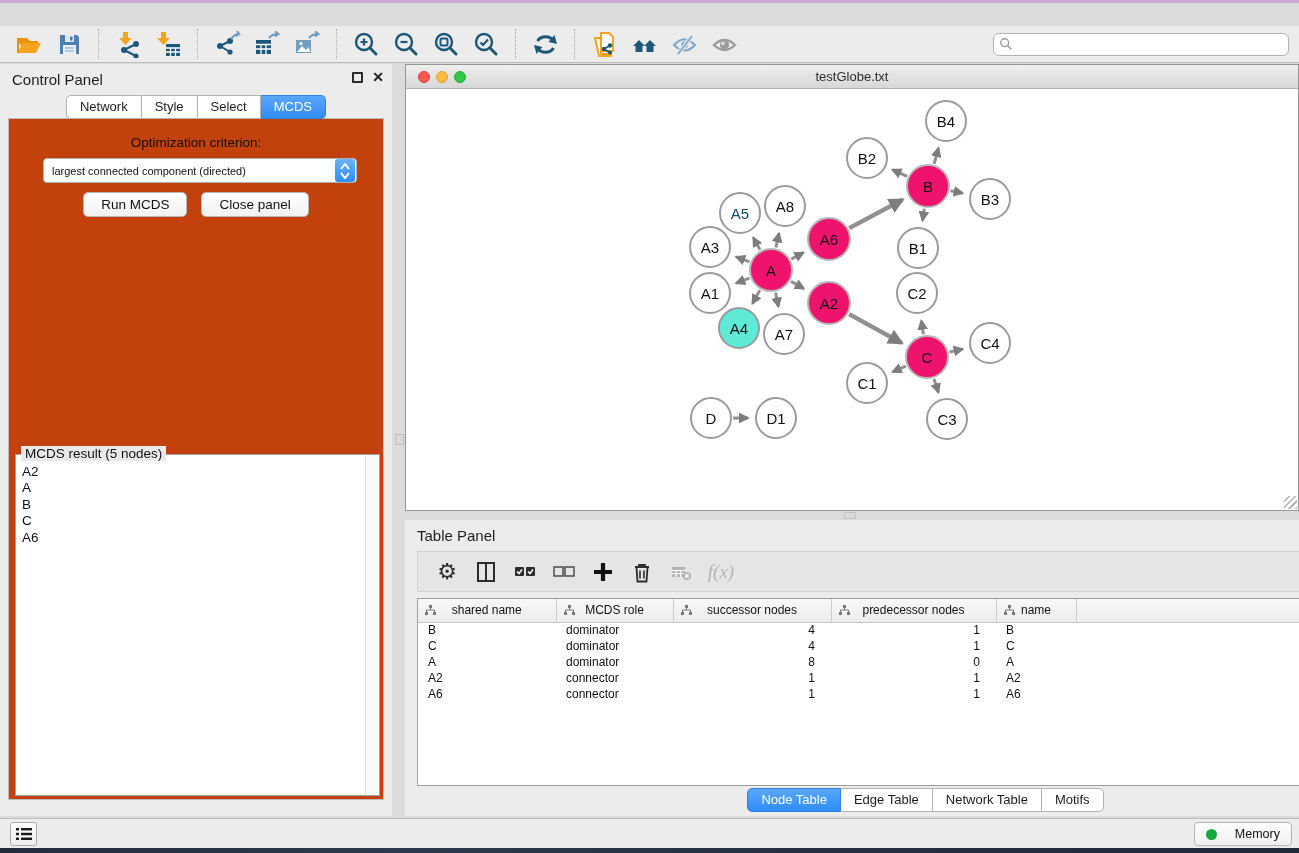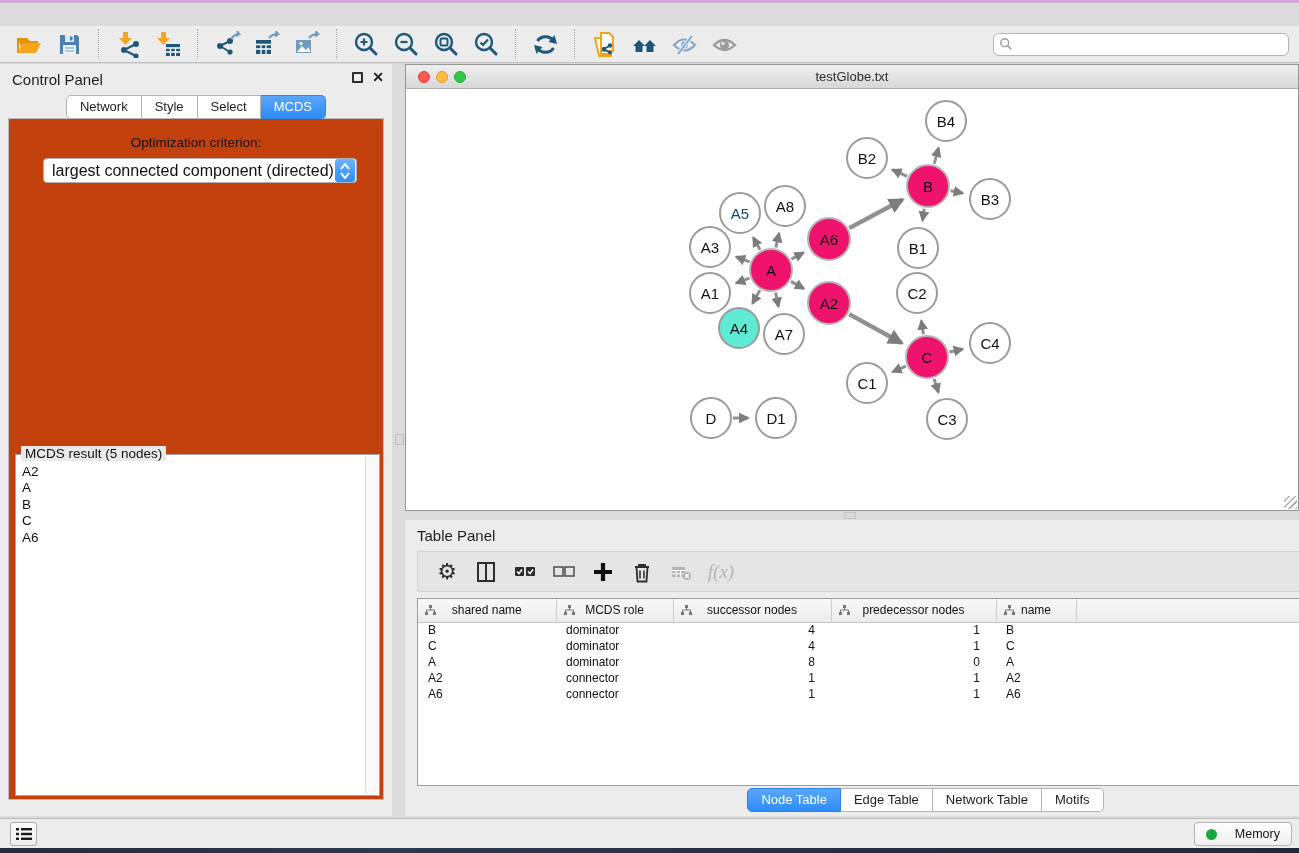--- a/index.html
+++ b/index.html
@@ -37,21 +37,21 @@
   .float-icon { width:11px; height:11px; border:2px solid #2b2b2b; border-radius:1px; }
   .close-icon { font-size:14px; font-weight:bold; color:#1b1b1b; line-height:14px; }
   .cp-tabs { position:absolute; top:31px; left:0; right:0; display:flex; justify-content:center; z-index:2; }
   .tab { background:#fff; border:1px solid #b3b3b3; border-left:none; padding:3px 13px 4px; font-size:13px; color:#1c1c1c; }
   .tab:first-child { border-left:1px solid #b3b3b3; border-radius:5px 0 0 5px; }
   .tab:last-child { border-radius:0 5px 5px 0; }
   .tab.active { background:linear-gradient(#59a7fd,#2f8cf8); border-color:#2e83e6; color:#fff; }
   .cp-inner { position:absolute; left:8px; right:8px; top:54px; bottom:16px; background:#c2410c; border:1px solid #bcbcbc; }
   .opt-label { position:absolute; top:16px; left:0; right:0; text-align:center; font-size:13.5px; color:#111; }
   .dropdown { position:absolute; top:39px; left:34px; right:26px; height:25px; background:#fff; border:1px solid #b1b1b1; border-radius:4px; display:flex; align-items:center; }
-  .dropdown-value { flex:1; font-size:16px; color:#111; padding-left:8px; white-space:nowrap; overflow:hidden; }
+  .dropdown-value { flex:1; font-size:11px; color:#111; padding-left:8px; white-space:nowrap; overflow:hidden; }
   .dropdown-stepper { width:20px; height:23px; border-radius:3px; background:linear-gradient(#6cb2fb,#2f8cf8); margin-right:1px; display:flex; flex-direction:column; align-items:center; justify-content:center; gap:2px; }
   .dropdown-stepper svg { width:10px; height:7px; }
   .btn-row { position:absolute; top:73px; left:0; right:0; display:flex; justify-content:center; gap:14px; }
   .push-btn { background:linear-gradient(#ffffff,#f1f1f1); border:1px solid #b7b7b7; border-radius:5px; font-size:13.5px; color:#111; padding:4px 17px; font-family:"Liberation Sans",sans-serif; }
   .result-box { position:absolute; left:6px; right:3px; top:335px; bottom:3px; border:1px solid #a2a2a2; background:#fff; }
   .result-legend { position:absolute; top:-9px; left:5px; background:#e9e9e9; padding:0 4px; font-size:13.5px; color:#111; }
   .result-list { position:absolute; inset:1px 15px 1px 1px; padding:8px 0 0 5px; font-size:13.5px; color:#111; line-height:16.4px; overflow:hidden; }
   .result-scrollbar { position:absolute; top:1px; bottom:1px; right:1px; width:13px; background:#fafafa; border-left:1px solid #dcdcdc; }
 
   
@@ -262,20 +262,24 @@
       <div class="dropdown">
         <div class="dropdown-value">largest connected component (directed)</div>
         <div class="dropdown-stepper">
           <svg viewBox="0 0 10 7">
               <path d="M1 6 L5 1 L9 6" stroke="#fff" stroke-width="2" fill="none"></path>
             </svg>
           <svg viewBox="0 0 10 7">
               <path d="M1 1 L5 6 L9 1" stroke="#fff" stroke-width="2" fill="none"></path>
             </svg>
         </div>
+      </div>
+      <div class="btn-row">
+        <button class="push-btn">Run MCDS</button>
+        <button class="push-btn">Close panel</button>
       </div>
       <div class="result-box">
         <div class="result-legend">MCDS result (5 nodes)</div>
         <div class="result-list">
             <div>A2</div>
             <div>A</div>
             <div>B</div>
             <div>C</div>
             <div>A6</div>
           </div>

